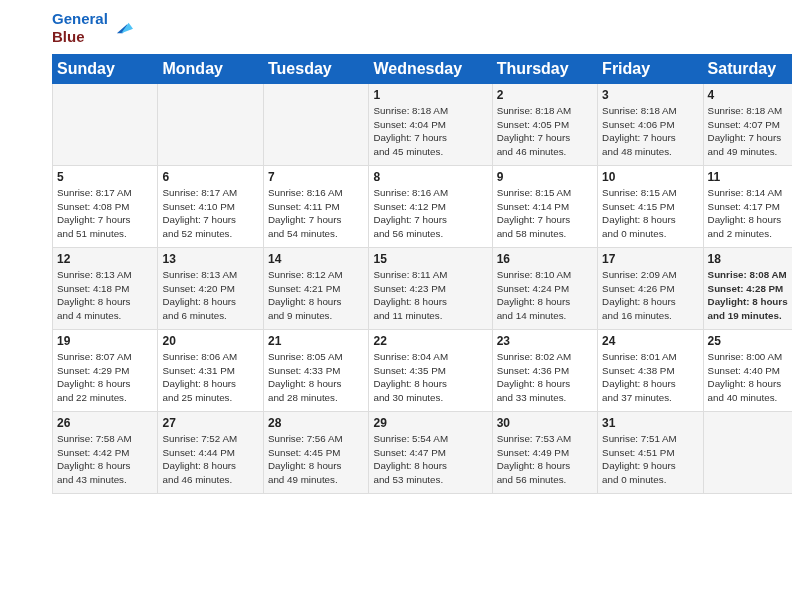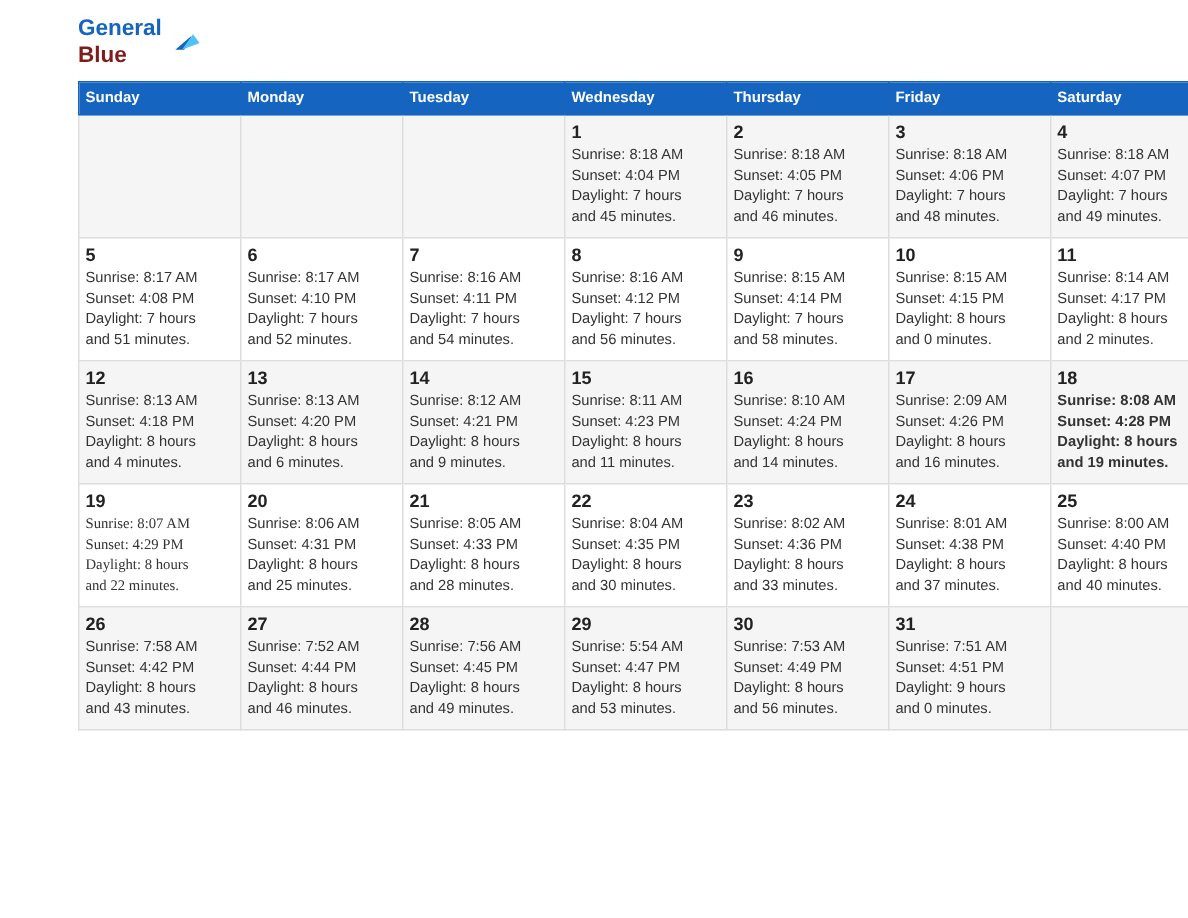--- a/index.html
+++ b/index.html
@@ -59,21 +59,21 @@
       border-collapse: collapse;
       font-size: 10.5px;
     }
     thead tr {
       background-color: #1565c0;
       color: #fff;
     }
     thead th {
       padding: 5px 4px;
       text-align: left;
-      font-size: 10px;
+      font-size: 16px;
       font-weight: bold;
       border: 1px solid #1565c0;
     }
     tbody tr {
       vertical-align: top;
     }
     tbody tr:nth-child(odd) {
       background-color: #f5f5f5;
     }
     tbody tr:nth-child(even) {
@@ -273,21 +273,21 @@
             <span class="day-num">18</span>
             <div class="day-info" style="white-space: pre-line; font-weight: bold;">Sunrise: 8:08 AM
 Sunset: 4:28 PM
 Daylight: 8 hours
 and 19 minutes.</div>
           </td>
         </tr>
         <tr>
           <td>
             <span class="day-num">19</span>
-            <div class="day-info" style="white-space: pre-line; font-family: Liberation Serif, serif;">Sunrise: 8:07 AM
+            <div class="day-info" style="white-space: pre-line;">Sunrise: 8:07 AM
 Sunset: 4:29 PM
 Daylight: 8 hours
 and 22 minutes.</div>
           </td>
           <td>
             <span class="day-num">20</span>
             <div class="day-info" style="white-space: pre-line;">Sunrise: 8:06 AM
 Sunset: 4:31 PM
 Daylight: 8 hours
 and 25 minutes.</div>

